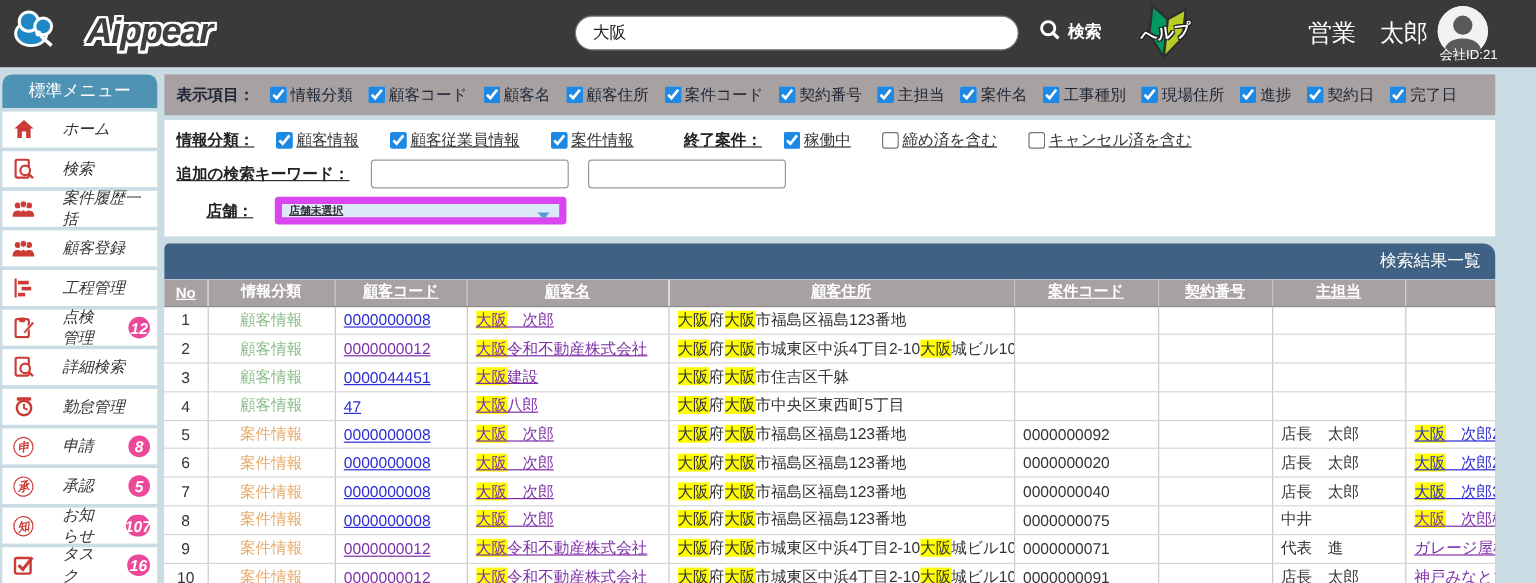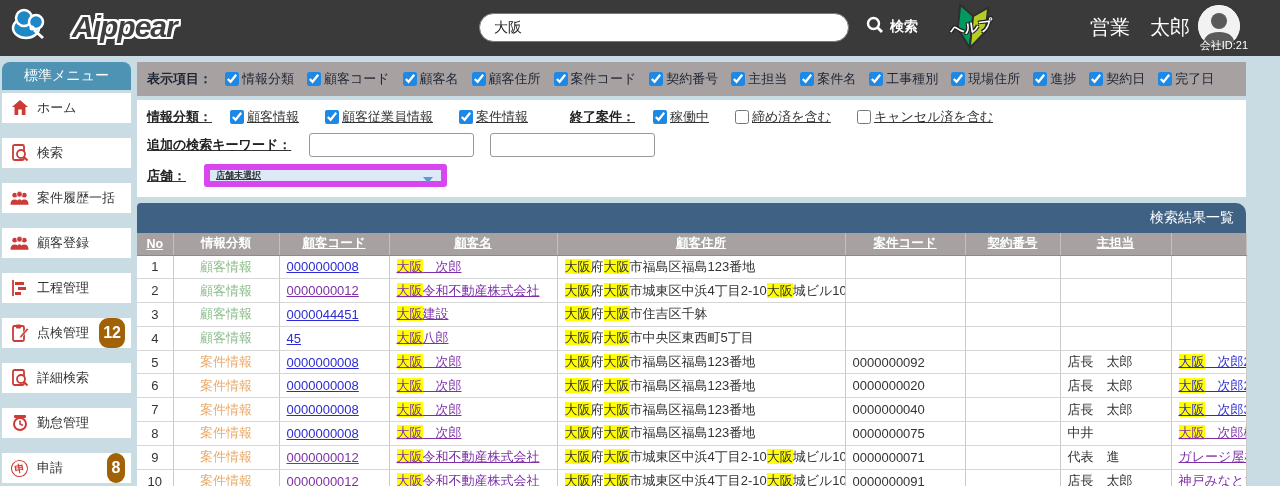--- a/index.html
+++ b/index.html
@@ -35,32 +35,32 @@
   .avatar { position:absolute; left:1198px; top:5px; width:42px; height:42px; border-radius:50%; background:#fff; overflow:hidden; }
   .company-id { position:absolute; left:1120px; top:38px; width:128px; text-align:right; color:#fff; font-size:11px; }
   
   .sidebar { position:absolute; left:2px; top:62px; width:129px; }
   .side-header {
     height:28px; background:#4e93b4; color:#fff; font-size:14px;
     border-radius:8px 8px 0 0; display:flex; align-items:center; justify-content:center;
     margin-bottom:3px;
   }
   .side-item {
-    height:30px; background:#fff; display:flex; align-items:center; gap:8px;
-    padding:0 6px 0 8px; margin-bottom:15px; cursor:pointer; font-size:13px; color:#333;
+    height:30px; background:#fff; display:flex; align-items:center; gap:23px;
+    padding:0 6px 0 8px; margin-bottom:3px; cursor:pointer; font-size:13px; color:#333;font-style:italic;
   }
   .side-icon { width:19px; height:19px; flex:0 0 19px; display:flex; align-items:center; justify-content:center; }
   .kanji-circle {
     width:17px; height:17px; border:1.5px solid #cc3b36; border-radius:50%;
     color:#cc3b36; font-size:10px; font-weight:bold; display:flex; align-items:center; justify-content:center;
     transform:rotate(-10deg);
   }
   .badge {
-    margin-left:auto; min-width:18px; height:30px; padding:0 4px; border-radius:9px;
-    background:#a16207; color:#fff; font-size:16px; font-weight:bold;
+    margin-left:auto; min-width:18px; height:18px; padding:0 4px; border-radius:9px;
+    background:#ec4899; color:#fff; font-size:13px; font-weight:bold;
     display:flex; align-items:center; justify-content:center;
   }
   
   .main { position:absolute; left:137px; top:62px; width:1109px; }
   .graybar {
     height:34px; background:#a7a1a1; display:flex; align-items:center; gap:13px;
     padding:0 10px; margin-bottom:4px; color:#1d2433; font-size:13px;
   }
   .graybar .bar-label { font-weight:bold; }
   .cb-item { display:flex; align-items:center; gap:3px; white-space:nowrap; cursor:pointer; }
@@ -362,21 +362,21 @@
           </label>
         </div>
     </div>
     <div class="filter-row">
       <span class="filter-label">追加の検索キーワード：</span>
       <span style="display:flex;align-items:center;">
         <input class="kw-input" type="text" value="" style="">
         <input class="kw-input" type="text" value="" style="">
       </span>
     </div>
-    <div class="filter-row" style="margin-bottom:0;">
+    <div class="filter-row" style="margin-bottom:0;margin-left:25px;">
       <span class="filter-label">店舗：</span>
       <div class="store-select">
         <span class="store-value">店舗未選択</span>
         <span class="store-arrow"></span>
       </div>
     </div>
   </div>
 
   <div class="results-bar">
     <span>検索結果一覧</span>
@@ -437,21 +437,21 @@
           <td><a class="lnk lk-purple"><span class="hl">大阪</span><span>建設</span></a></td>
           <td><span class="hl">大阪</span><span>府</span><span class="hl">大阪</span><span>市住吉区千躰</span></td>
           <td></td>
           <td></td>
           <td></td>
           <td></td>
         </tr>
         <tr>
           <td class="c-no">4</td>
           <td class="c-cls"><span class="cls-green">顧客情報</span></td>
-          <td><a class="lnk lk-blue">45</a></td>
+          <td><a class="lnk lk-blue">47</a></td>
           <td><a class="lnk lk-purple"><span class="hl">大阪</span><span>八郎</span></a></td>
           <td><span class="hl">大阪</span><span>府</span><span class="hl">大阪</span><span>市中央区東西町5丁目</span></td>
           <td></td>
           <td></td>
           <td></td>
           <td></td>
         </tr>
         <tr>
           <td class="c-no">5</td>
           <td class="c-cls"><span class="cls-orange">案件情報</span></td>

